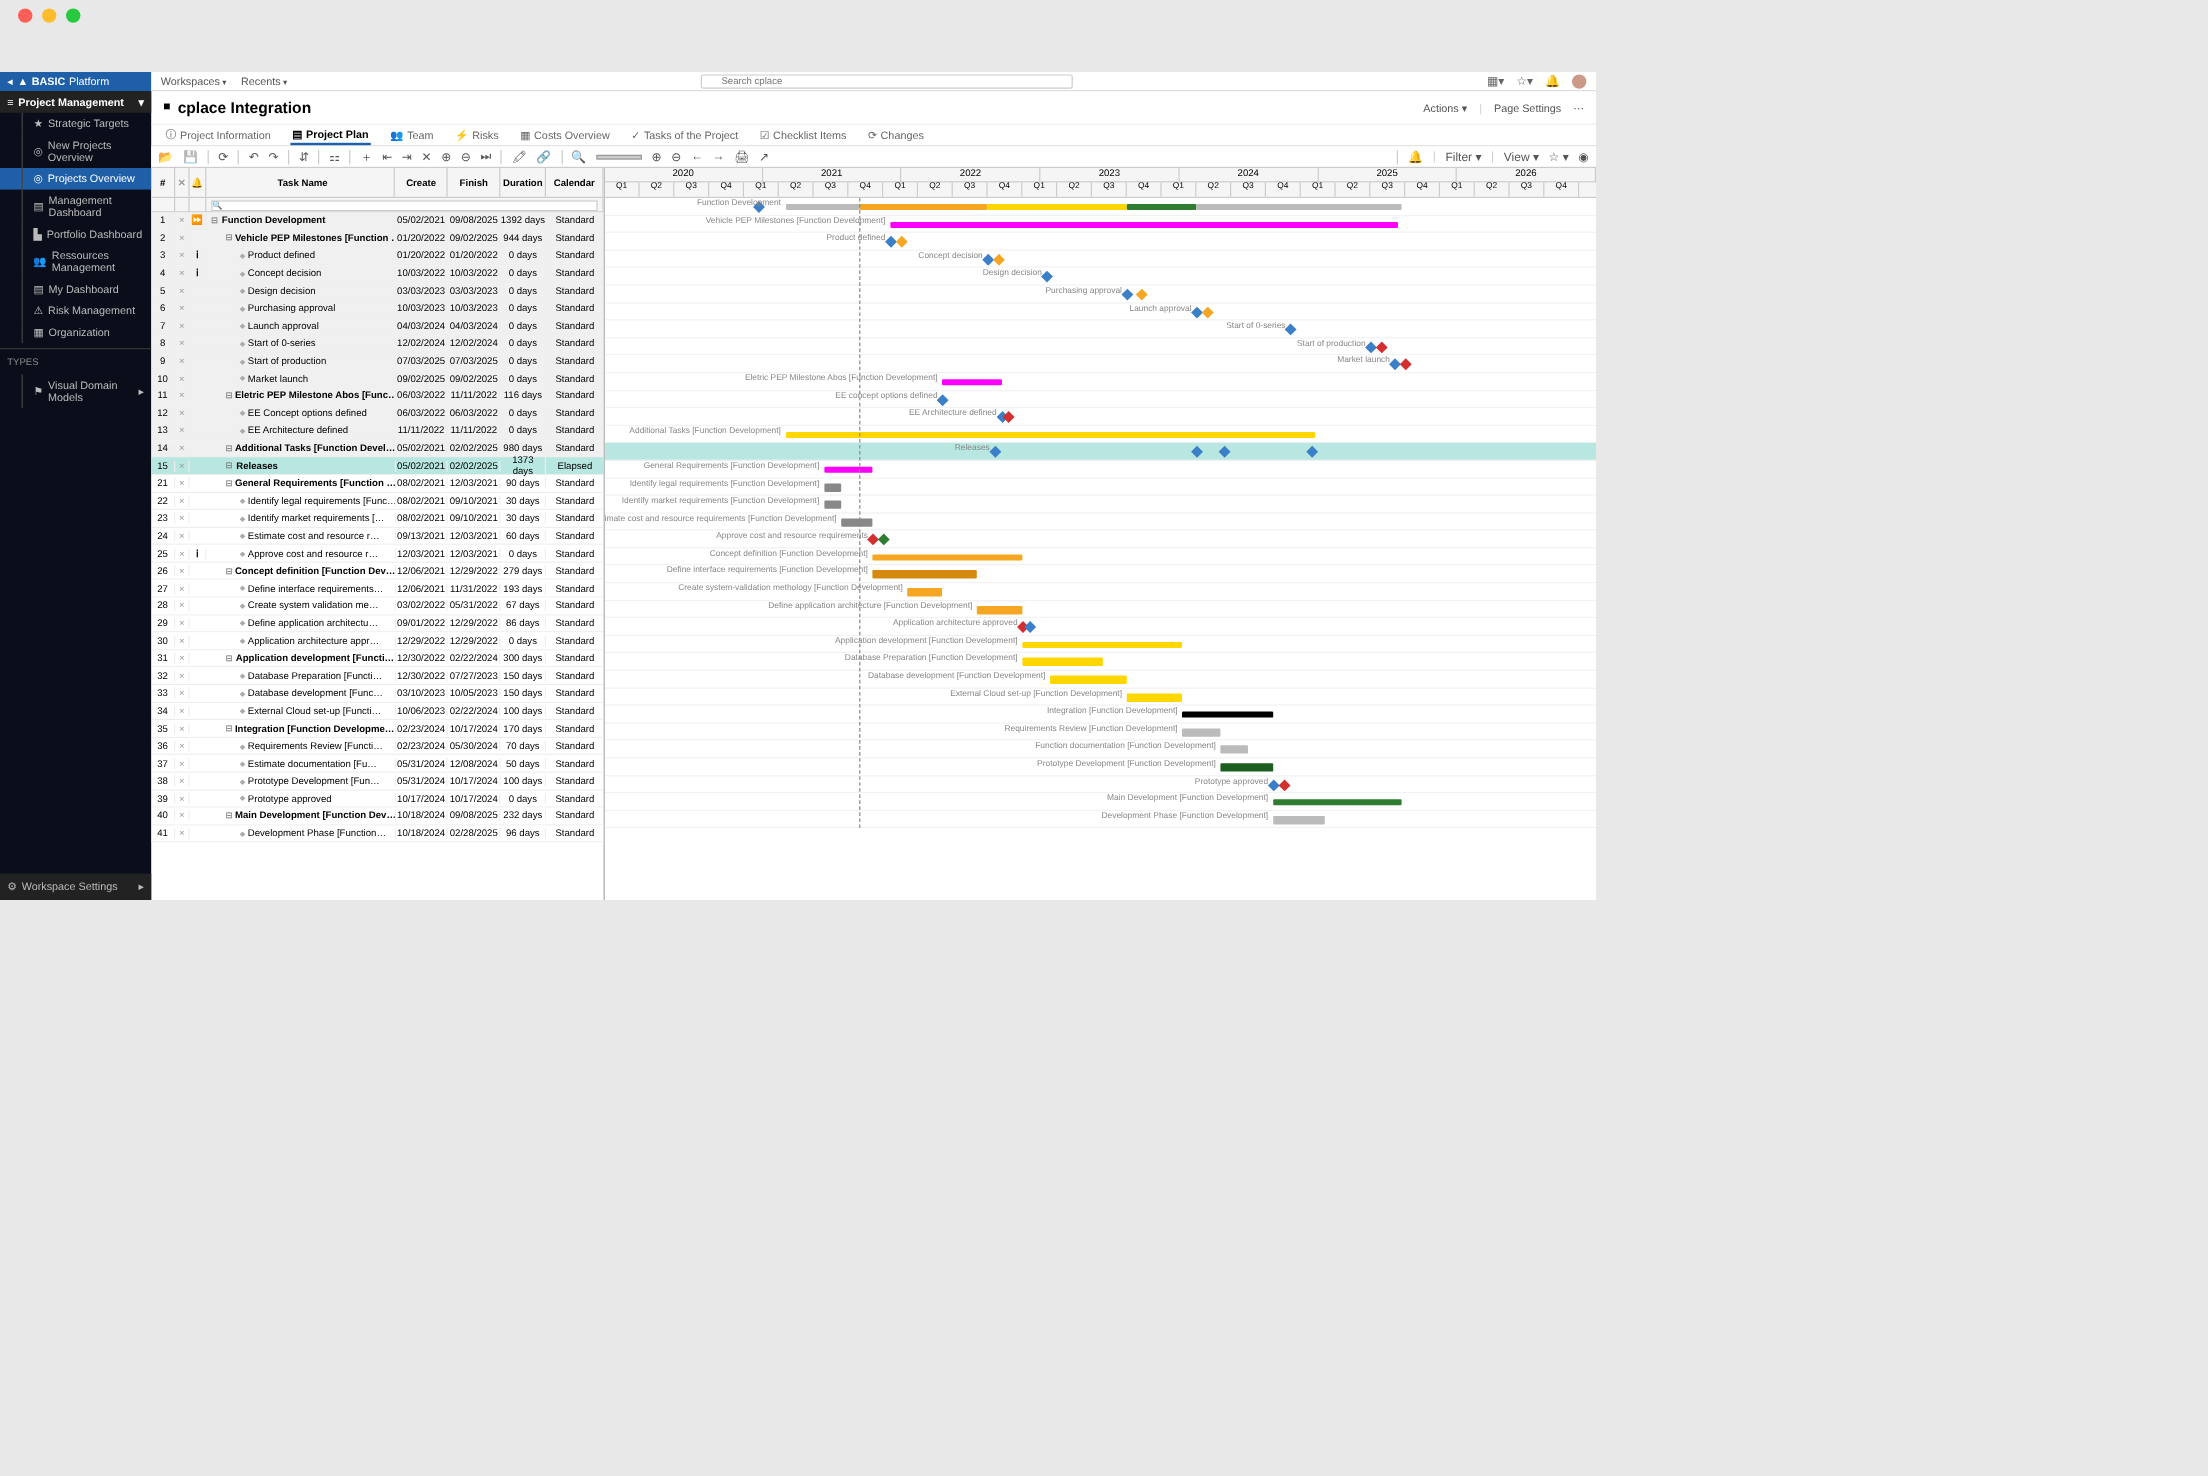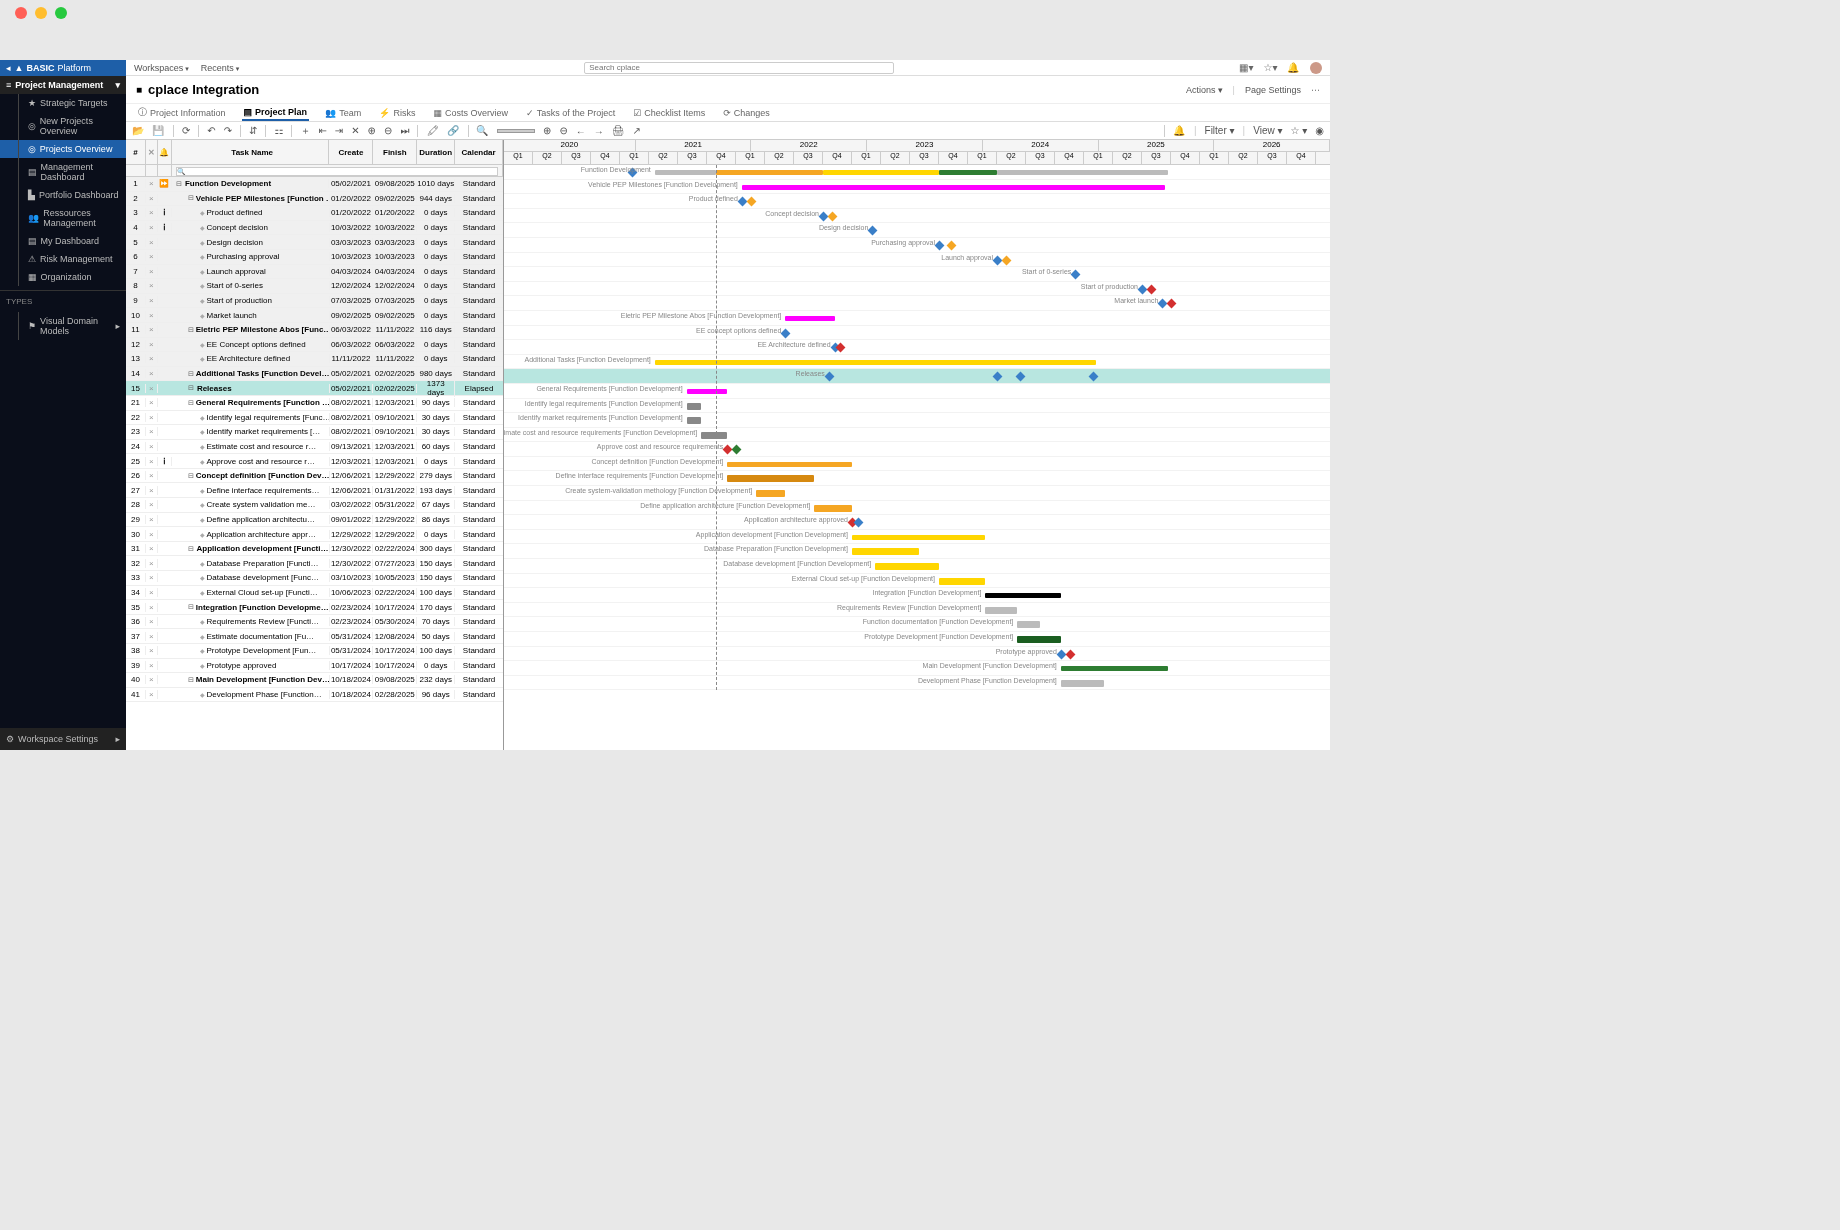--- a/index.html
+++ b/index.html
@@ -19,21 +19,21 @@
 .sb-item.active { background: #1e5fa8; color: #fff; }
 .sb-section { padding: 6px; color: #888; font-size: 8px; border-top: 1px solid #333; margin-top: 4px; }
 .sb-footer { margin-top: auto; background: #222; padding: 6px; display: flex; align-items: center; gap: 4px; }
 
 
 .main { flex: 1; display: flex; flex-direction: column; overflow: hidden; }
 .topbar { height: 16px; background: #fff; border-bottom: 1px solid #ddd; display: flex; align-items: center; padding: 0 8px; gap: 10px; }
 .topbar .menu { display: flex; gap: 12px; font-size: 9px; color: #555; }
 .topbar .menu span::after { content: ' ▾'; font-size: 7px; }
 .search { margin-left: auto; margin-right: auto; }
-.search input { width: 310px; height: 12px; border: 1px solid #ccc; border-radius: 2px; padding: 0 18px 0 4px; font-size: 8px; }
+.search input { width: 310px; height: 12px; border: 1px solid #ccc; border-radius: 2px; padding: 0 18px 0 16px; font-size: 8px; }
 .topbar .right-icons { display: flex; gap: 10px; align-items: center; color: #666; }
 .avatar { width: 12px; height: 12px; border-radius: 50%; background: #c98; }
 
 .titlebar { height: 28px; display: flex; align-items: center; padding: 0 10px; gap: 6px; border-bottom: 1px solid #eee; }
 .titlebar h1 { font-size: 13px; font-weight: bold; }
 .titlebar .actions { margin-left: auto; display: flex; gap: 10px; font-size: 9px; color: #555; align-items: flex-start; }
 
 .tabs { height: 18px; display: flex; gap: 14px; padding: 0 10px; border-bottom: 1px solid #ddd; align-items: center; font-size: 9px; color: #666; }
 .tab { display: flex; align-items: center; gap: 3px; cursor: pointer; padding: 2px 2px; }
 .tab.active { color: #000; font-weight: bold; border-bottom: 2px solid #1e5fa8; }
@@ -306,21 +306,21 @@
             <div class="row summary shade">
               <div class="c-num">1</div>
               <div class="c-cut">×</div>
               <div class="c-bell"><span>⏩</span></div>
               <div class="c-name" style="padding-left:4px">
                 <span class="collapse-icon">⊟</span>
                 <span class="task-name">Function Development</span>
               </div>
               <div class="c-start">05/02/2021</div>
               <div class="c-end">09/08/2025</div>
-              <div class="c-dur">1010 days</div>
+              <div class="c-dur">1392 days</div>
               <div class="c-cal">Standard</div>
             </div>
             <div class="row summary shade">
               <div class="c-num">2</div>
               <div class="c-cut">×</div>
               <div class="c-bell"></div>
               <div class="c-name" style="padding-left:16px">
                 <span class="collapse-icon">⊟</span>
                 <span class="task-name">Vehicle PEP Milestones [Function …</span>
               </div>
@@ -578,21 +578,21 @@
             </div>
             <div class="row">
               <div class="c-num">27</div>
               <div class="c-cut">×</div>
               <div class="c-bell"></div>
               <div class="c-name" style="padding-left:28px">
                 <span style="color:#aaa;font-size:6px">◆</span>
                 <span class="task-name">Define interface requirements…</span>
               </div>
               <div class="c-start">12/06/2021</div>
-              <div class="c-end">01/31/2022</div>
+              <div class="c-end">11/31/2022</div>
               <div class="c-dur">193 days</div>
               <div class="c-cal">Standard</div>
             </div>
             <div class="row">
               <div class="c-num">28</div>
               <div class="c-cut">×</div>
               <div class="c-bell"></div>
               <div class="c-name" style="padding-left:28px">
                 <span style="color:#aaa;font-size:6px">◆</span>
                 <span class="task-name">Create system validation me…</span>

